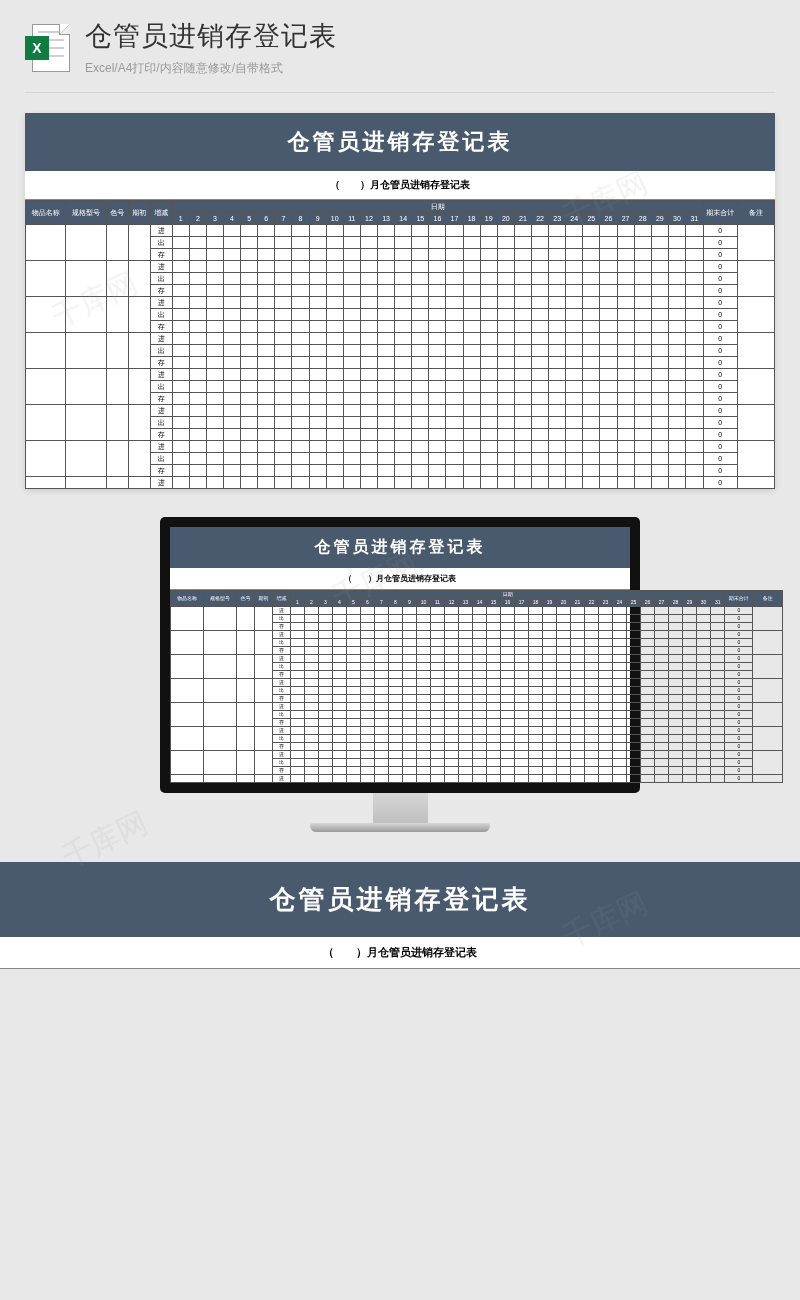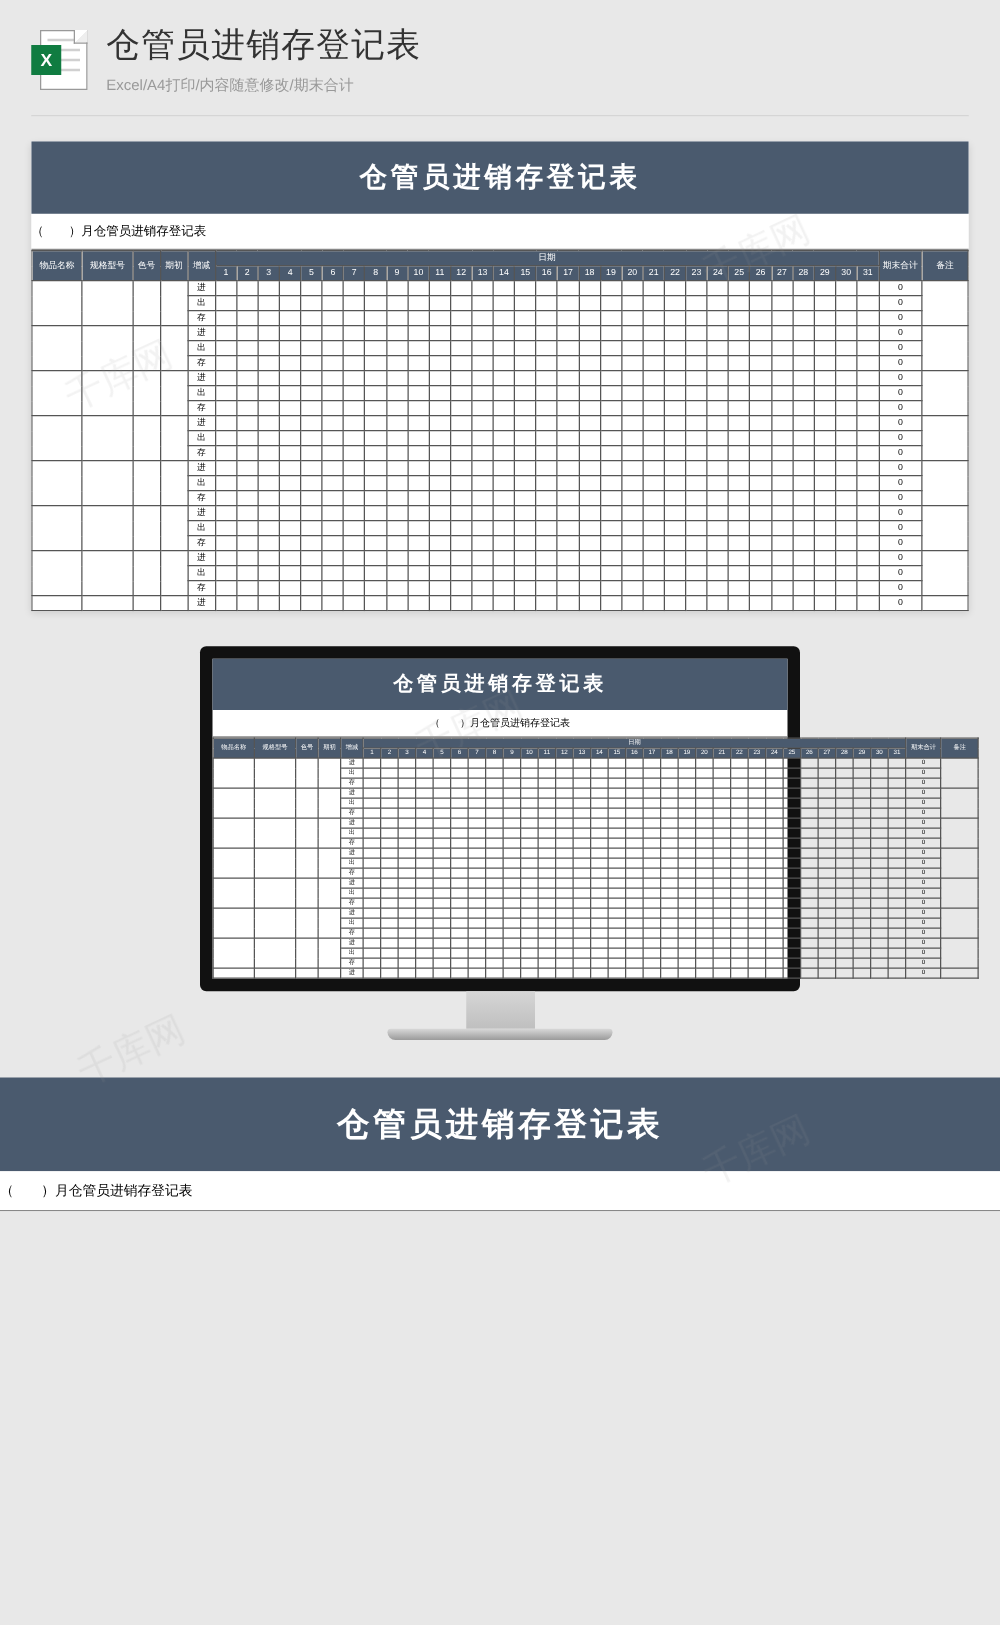--- a/index.html
+++ b/index.html
@@ -14,21 +14,21 @@
   .excel-ico .xbox { width:24px; height:24px; background:#107c41; position:absolute; left:0; top:14px; color:#fff; font-weight:bold; font-size:14px; display:flex; align-items:center; justify-content:center; font-family:Arial; }
   .ttl-wrap { flex:1; }
   .ttl { font-size:27px; font-weight:500; color:#333; letter-spacing:1px; }
   .sub { font-size:12px; color:#999; margin-top:6px; }
   .divider { height:1px; background:#d5d5d5; margin:0 25px 20px; }
   
   
   .card { background:#fff; margin:0 25px 28px; box-shadow:0 2px 6px rgba(0,0,0,.12); overflow:hidden; }
   .ss { width:100%; }
   .banner { background:#4a5a6e; color:#fff; text-align:center; font-size:22px; font-weight:bold; padding:14px 0; letter-spacing:3px; }
-  .subttl { font-size:10px; font-weight:normal; padding:7px 0; border-bottom:1px solid #888; }
+  .subttl { text-align:center; font-size:10px; font-weight:bold; padding:7px 0; border-bottom:1px solid #888; }
   
   table { border-collapse:collapse; width:100%; table-layout:fixed; }
   th,td { border:1px solid #555; font-size:7px; text-align:center; line-height:1; padding:2px 0; overflow:hidden; }
   th { background:#4a5a6e; color:#fff; font-weight:normal; }
   .c-name{width:33px}.c-spec{width:33px}.c-color{width:18px}.c-init{width:18px}.c-chg{width:18px}.c-day{width:14px}.c-tot{width:28px}.c-note{width:30px}
   td.chg{font-size:7px}
   
   
   .monitor-wrap { text-align:center; margin:25px 0 30px; }
   .monitor { display:inline-block; }
@@ -56,21 +56,21 @@
     <div class="sheet">
         <div class="ln"></div>
         <div class="ln"></div>
         <div class="ln"></div>
         <div class="ln"></div>
       </div>
     <div class="xbox">X</div>
   </div>
   <div class="ttl-wrap">
     <div class="ttl">仓管员进销存登记表</div>
-    <div class="sub">Excel/A4打印/内容随意修改/期末合计</div>
+    <div class="sub">Excel/A4打印/内容随意修改/自带格式</div>
   </div>
 </div>
 <div class="divider"></div>
 
 <div class="card">
   <div class="ss">
       <div class="banner">仓管员进销存登记表</div>
       <div class="subttl">（　　）月仓管员进销存登记表</div>
       <table>
         <colgroup>

